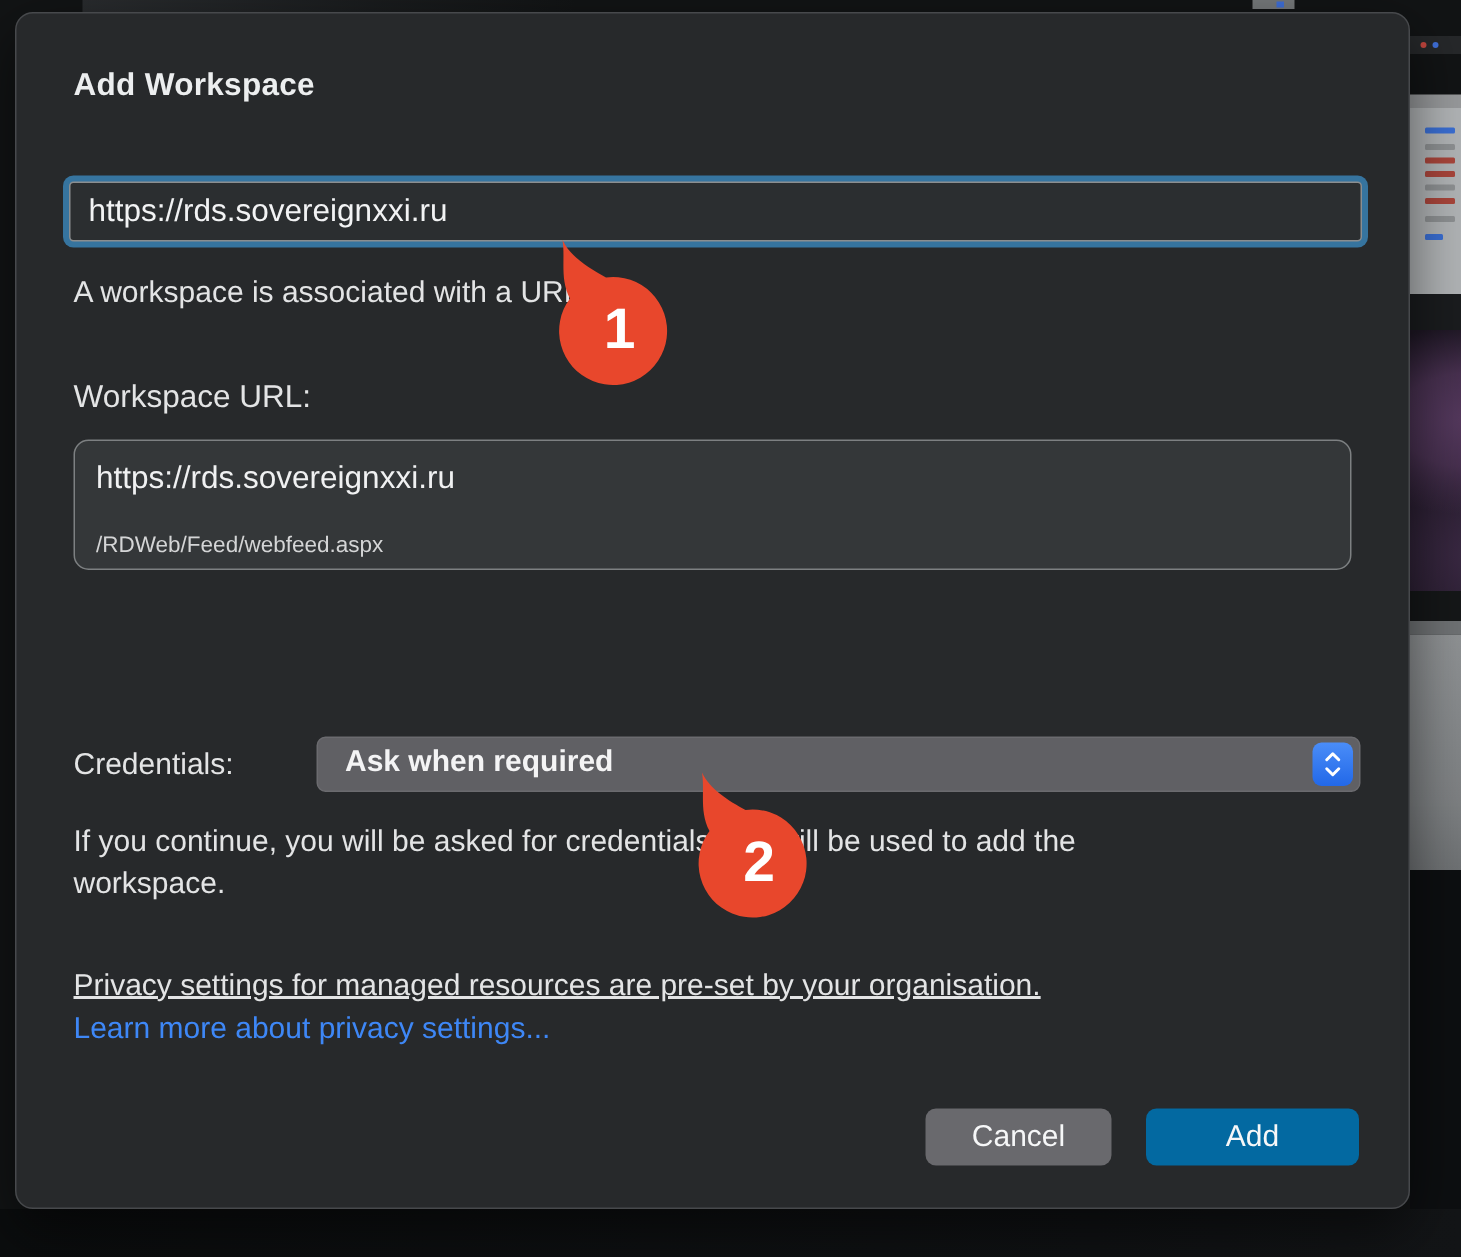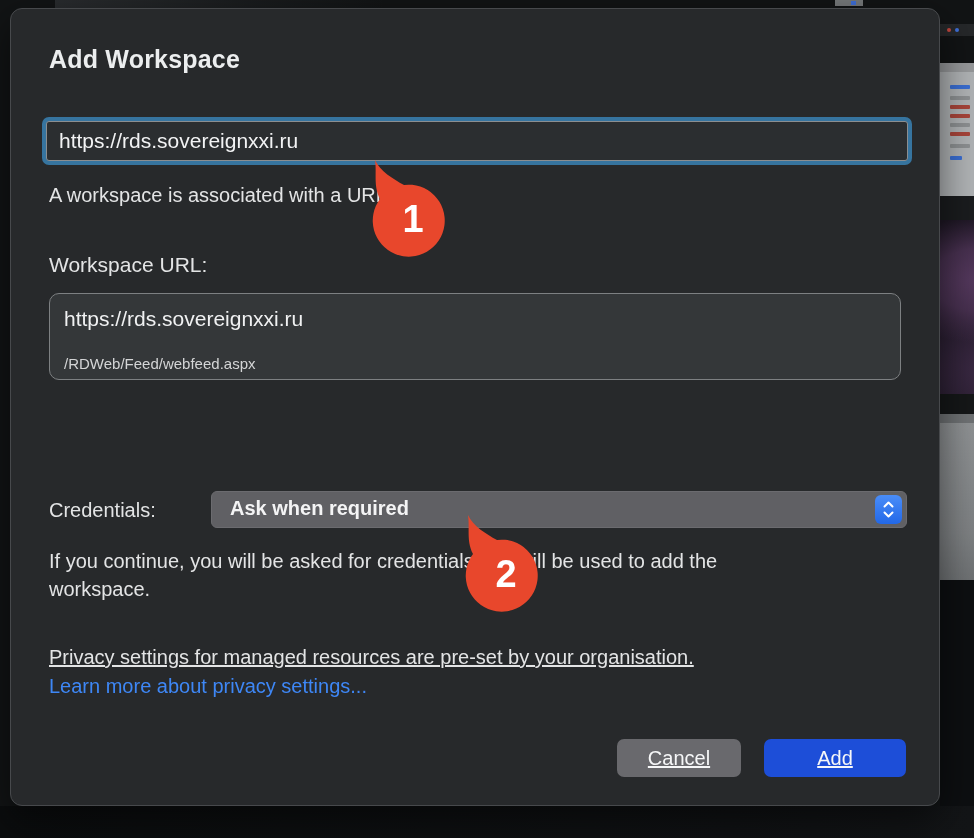--- a/index.html
+++ b/index.html
@@ -40,21 +40,21 @@
   .rs-window{top:423px;height:157px;background:linear-gradient(180deg,#8f9294,#7e8183 70%,#6f7274);}
   .rs-dark{top:580px;height:258px;background:#0d0f11;}
   .bg-bottom{position:absolute;left:0;top:806px;width:974px;height:32px;
     background:linear-gradient(90deg,#0b0d0e, #101214 75%, #131517);}
   
   .dialog{
     position:absolute;left:10px;top:8px;width:930px;height:798px;
     background:#27292b;border:1px solid #47494c;border-radius:12px;
     box-shadow:0 14px 40px rgba(0,0,0,.55);
   }
-  .dlg-title{position:absolute;left:38px;top:36px;font-size:25px;font-weight:700;color:#eceeef;letter-spacing:.2px;}
+  .dlg-title{position:absolute;left:38px;top:36px;font-size:21px;font-weight:700;color:#eceeef;letter-spacing:.2px;}
   .url-input{
     position:absolute;left:35px;top:112px;width:862px;height:40px;
     background:#2b2e30;border:1px solid #8b8e90;border-radius:3px;
     box-shadow:0 0 0 4px #36749f;
     color:#f2f3f4;font-size:21px;padding:0 12px;outline:none;
     font-family:"Liberation Sans", sans-serif;
   }
   .p{position:absolute;color:#e3e4e5;font-size:20px;line-height:28px;}
   .url-help{left:38px;top:172px;}
   .ws-label{left:38px;top:242px;font-size:21px;}
@@ -76,24 +76,24 @@
   .stepper{
     position:absolute;right:4px;top:3px;width:27px;height:29px;border-radius:6px;
     background:linear-gradient(180deg,#4a8df8,#2268e8);
     display:flex;flex-direction:column;align-items:center;justify-content:center;gap:1px;
   }
   .cred-note{left:38px;top:538px;width:725px;}
   .privacy-note{left:38px;top:634px;width:800px;text-decoration:underline;}
   .privacy-link{left:38px;top:663px;color:#3e87f6;cursor:pointer;}
   .btn{
     position:absolute;top:730px;height:38px;border:none;border-radius:7px;
-    font-size:20px;color:#f6f7f8;font-family:"Liberation Sans", sans-serif;cursor:pointer;text-decoration:underline;
+    font-size:20px;color:#f6f7f8;font-family:"Liberation Sans", sans-serif;cursor:pointer;
   }
   .btn-cancel{left:606px;width:124px;background:#69696d;}
-  .btn-add{left:753px;width:142px;background:#1d4ed8;}
+  .btn-add{left:753px;width:142px;background:#0369a1;}
   
   .balloon{position:absolute;width:90px;height:100px;z-index:50;}
   .balloon svg{display:block;}
   .b1{left:363px;top:158px;}
   .b2{left:456px;top:513px;}
 </style>
 </head>
 <body>
 
 <div class="screen">

